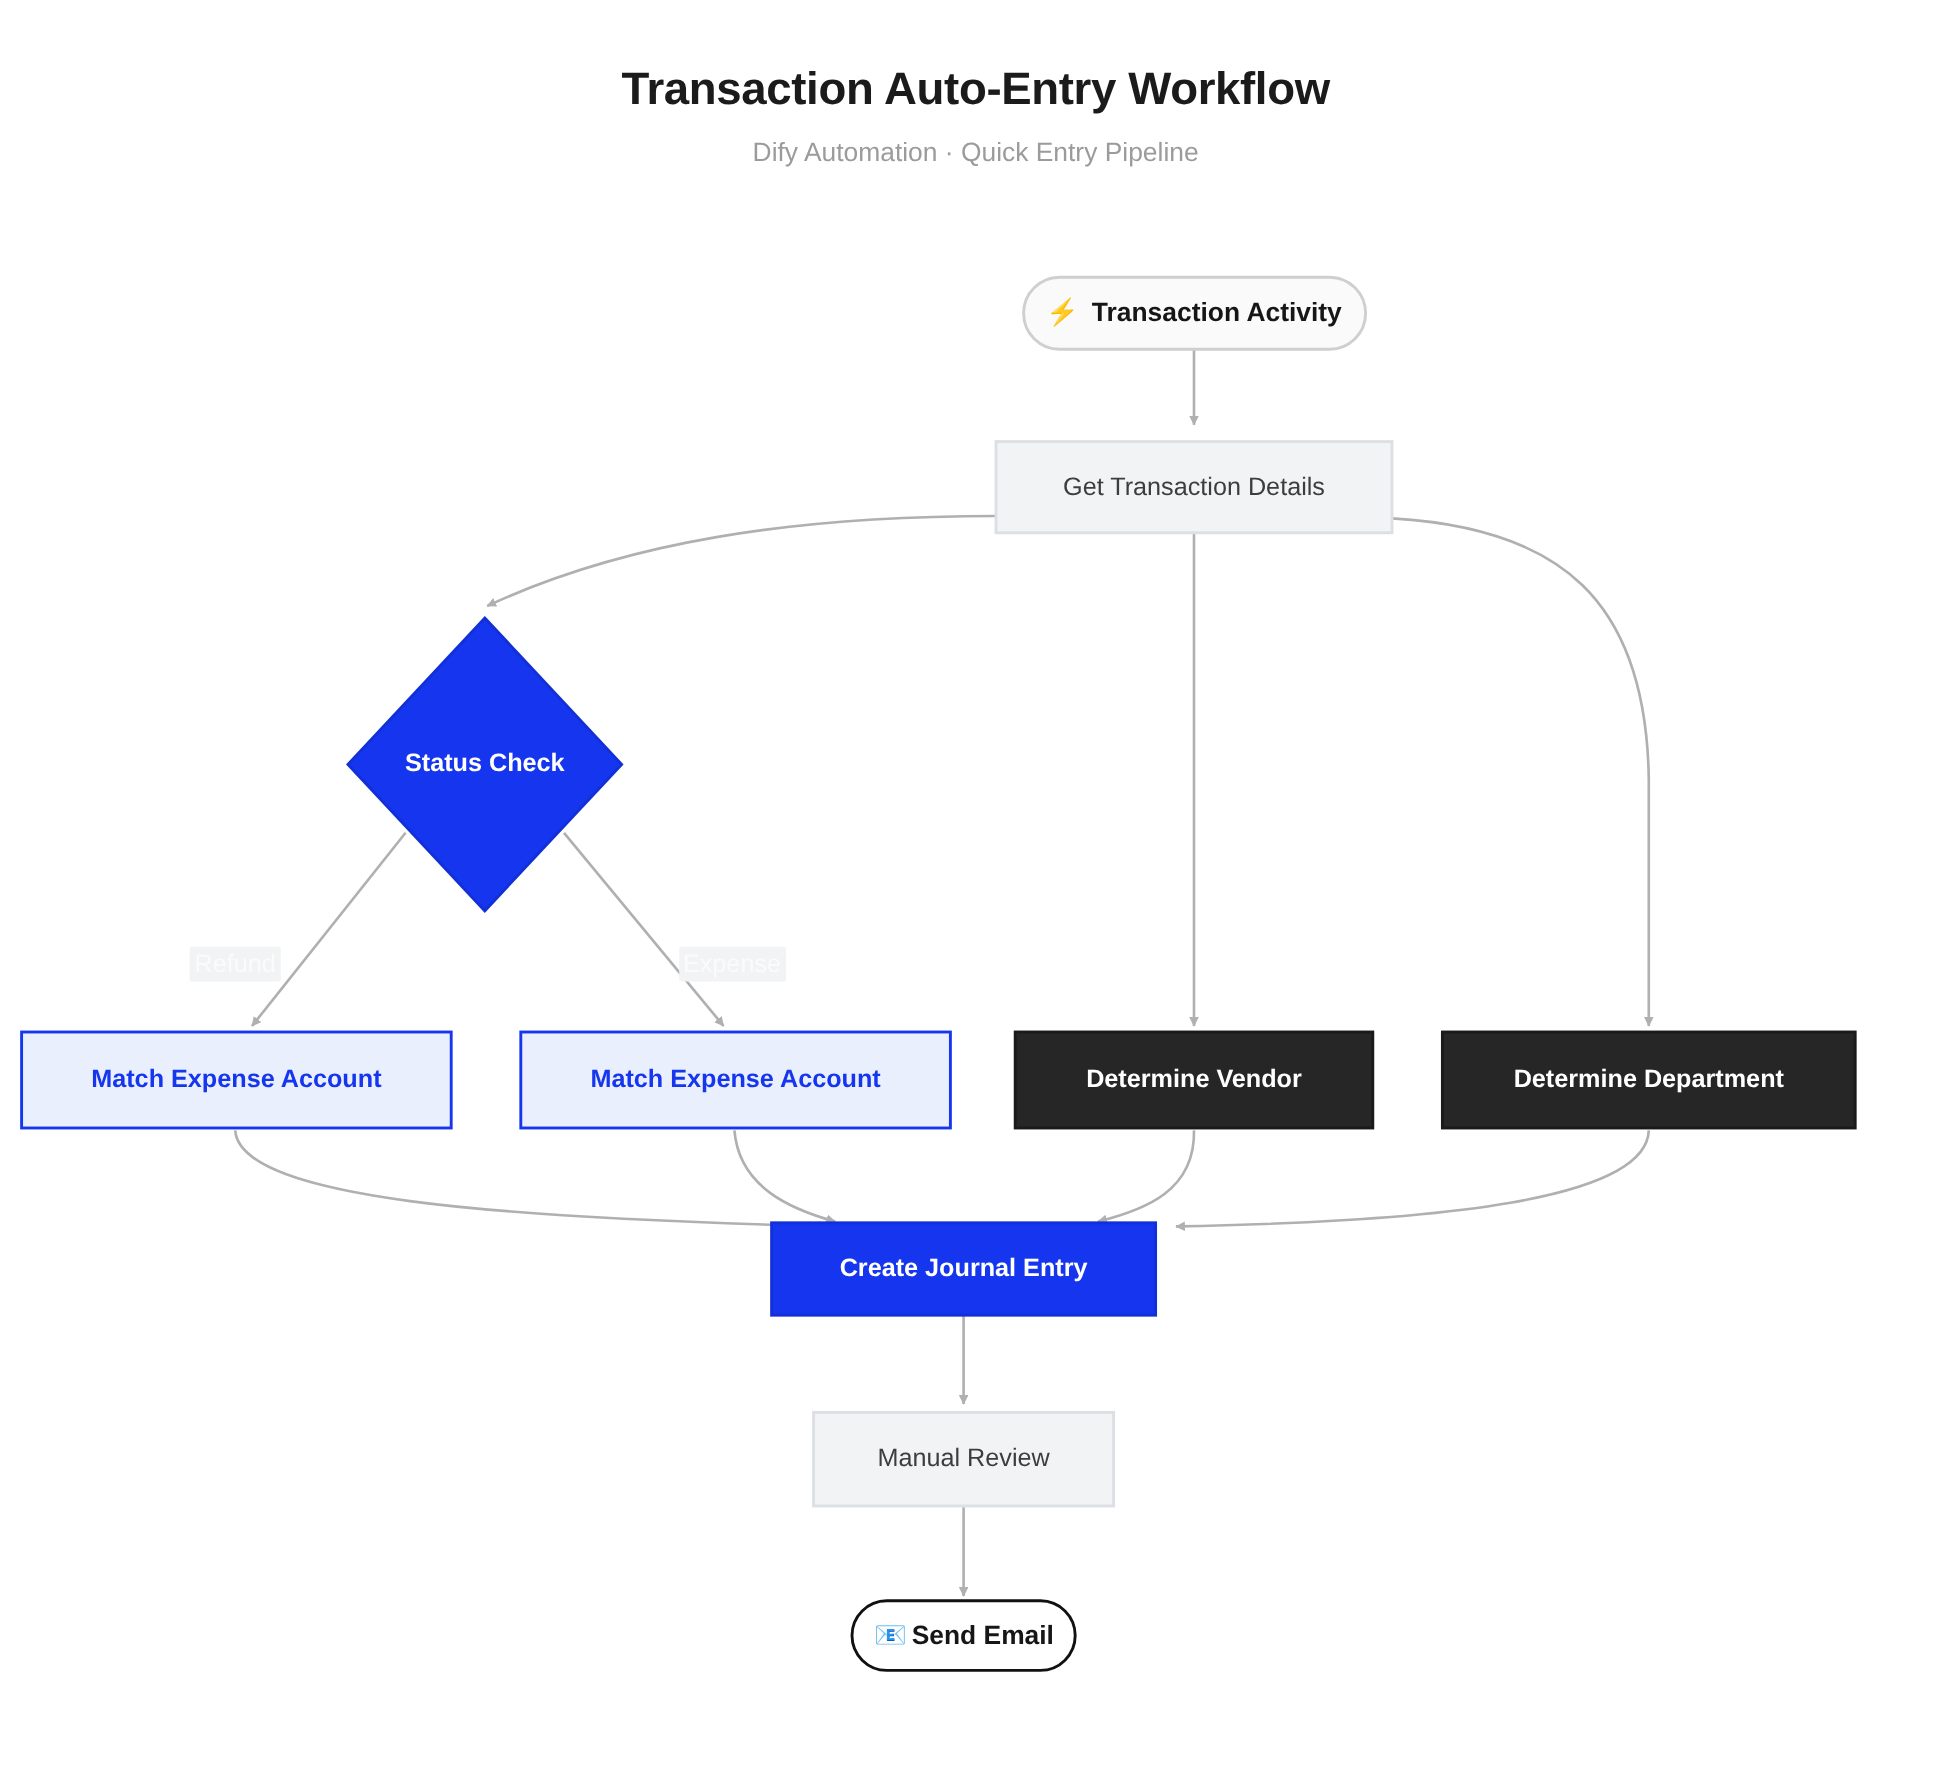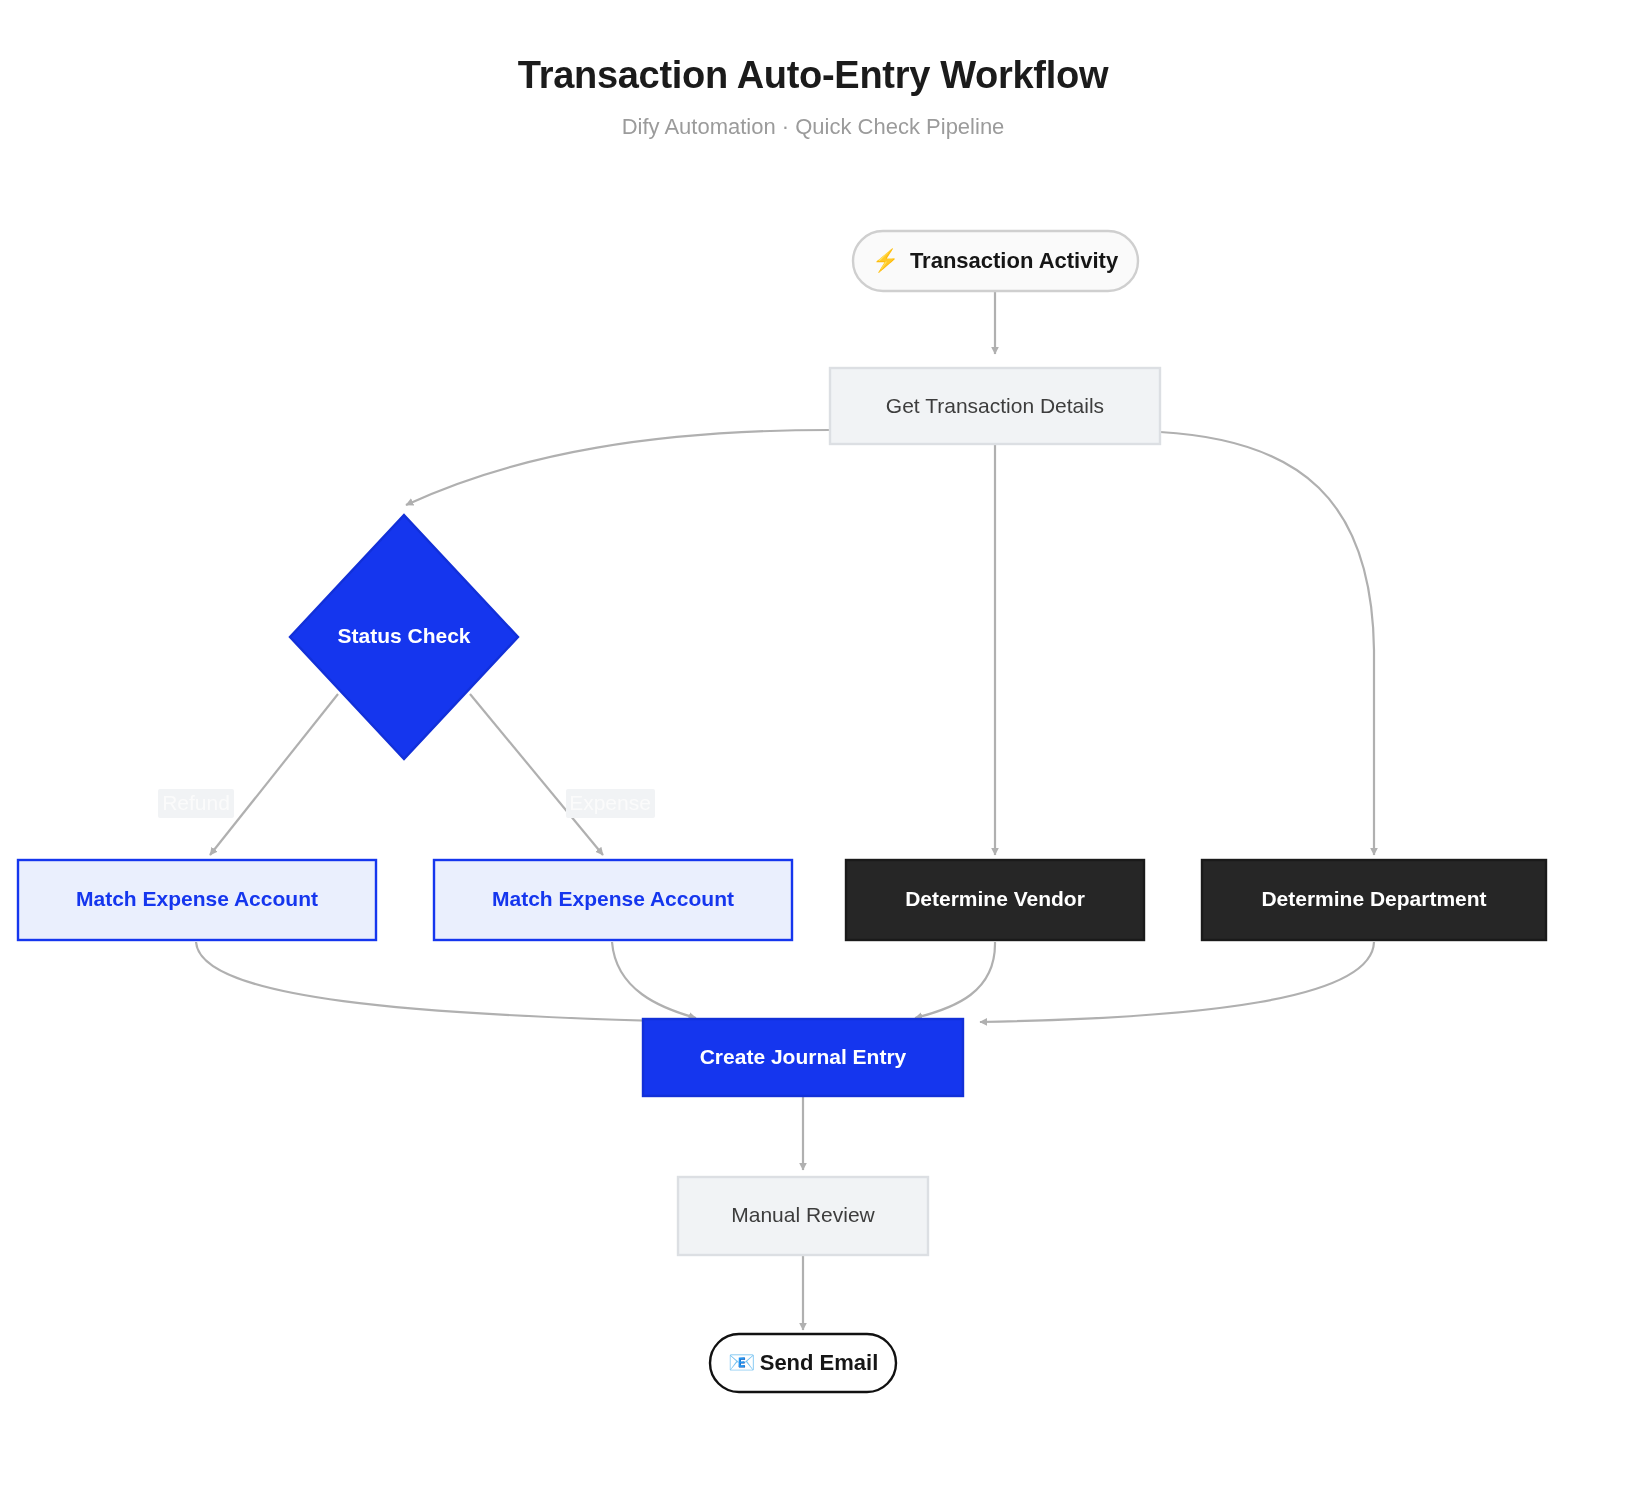--- a/index.html
+++ b/index.html
@@ -100,21 +100,21 @@
     text-anchor: middle;
   }
 </style>
 </head>
 <body>
 
 <div id="canvas">
 
   <div class="header">
     <h1 class="title">Transaction Auto-Entry Workflow</h1>
-    <p class="subtitle">Dify Automation · Quick Check Pipeline</p>
+    <p class="subtitle">Dify Automation · Quick Entry Pipeline</p>
   </div>
 
   <svg class="flow" viewBox="0 0 1626 1492">
     <defs>
       <marker id="arrow" markerWidth="11" markerHeight="11" refX="7.4" refY="4" orient="auto" markerUnits="userSpaceOnUse">
         <path d="M0,0 L8,4 L0,8 z" fill="#b0b0b0"></path>
       </marker>
     </defs>
 
     <g>

